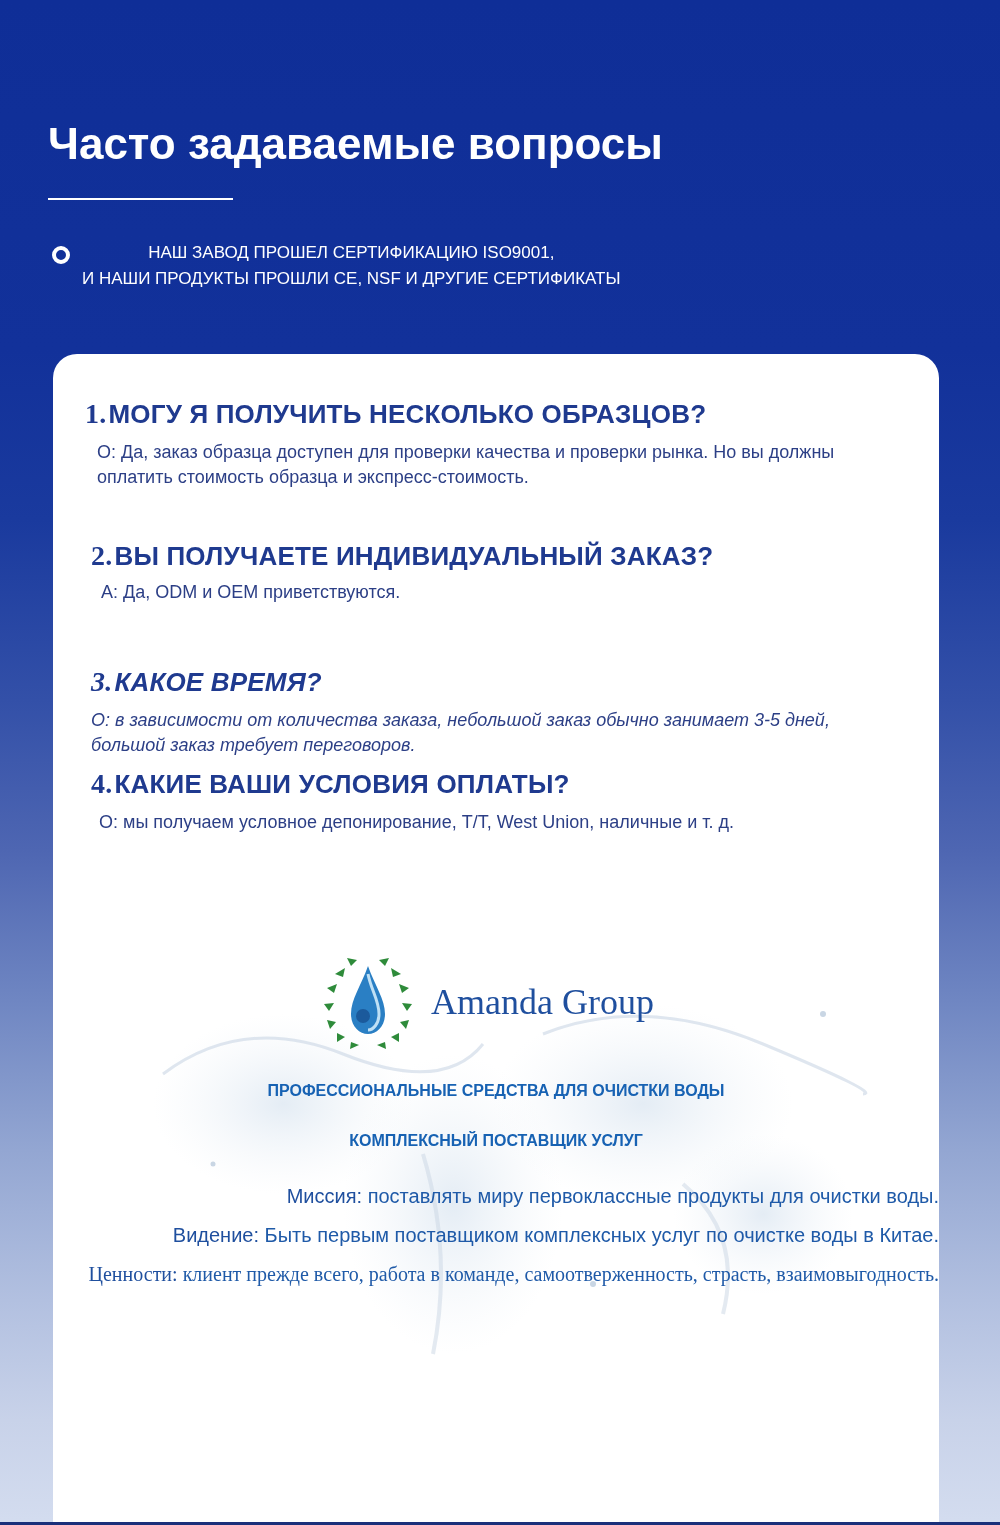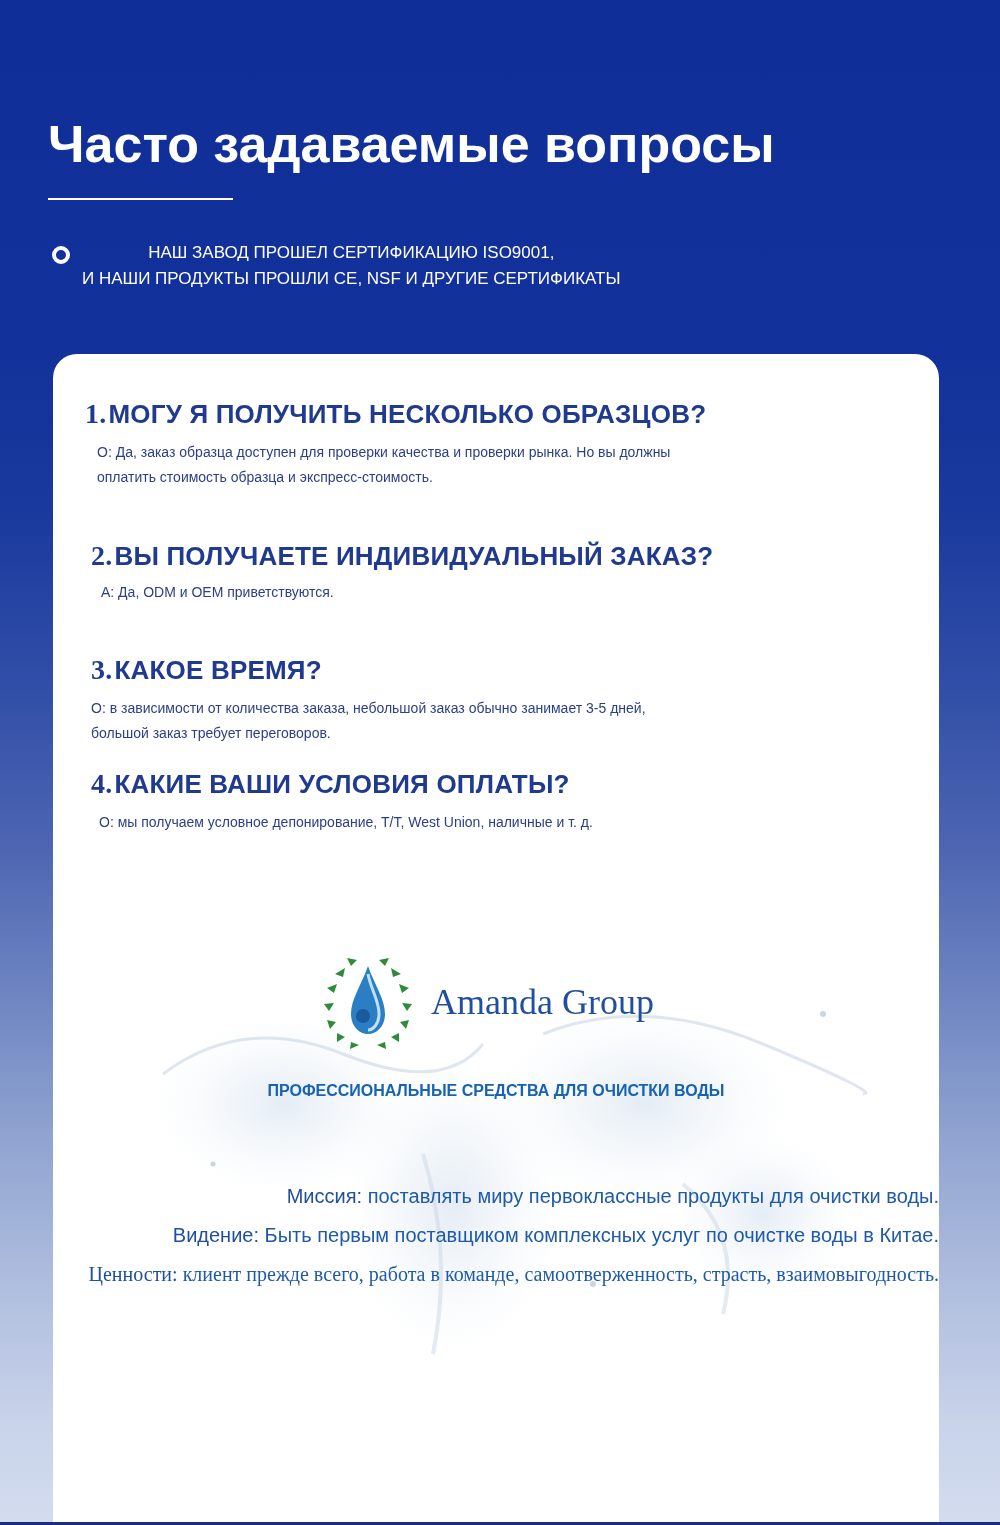--- a/index.html
+++ b/index.html
@@ -18,21 +18,21 @@
         #b2c0e0 1300px,
         #c8d2e9 1420px,
         #d3dcef 1520px);
     }
     .bottom-line {
       position: absolute; left: 0; right: 0; bottom: 0; height: 3px;
       background: #1a2f7a;
     }
     .page-title {
       position: absolute; left: 48px; top: 112px;
-      font-size: 52px; font-weight: bold; color: #ffffff;
+      font-size: 44px; font-weight: bold; color: #ffffff;
       letter-spacing: 0px; line-height: 64px;
     }
     .title-underline {
       position: absolute; left: 48px; top: 198px; width: 185px; height: 2px;
       background: #ffffff;
     }
     .cert-block {
       position: absolute; left: 52px; top: 240px;
       display: flex; align-items: flex-start;
     }
@@ -47,21 +47,21 @@
       position: absolute; left: 53px; top: 354px; width: 886px; height: 1310px;
       background: #ffffff; border-radius: 24px; overflow: hidden;
     }
     .faq-item { position: absolute; left: 0; right: 0; }
     .faq-q {
       font-size: 26px; font-weight: bold; color: #1f3a8f; line-height: 32px;
       letter-spacing: 0.2px;
     }
     .faq-q .num { font-family: "Liberation Serif", serif; font-size: 28px; margin-right: 2px; }
     .faq-a {
-      font-size: 14px; color: #2c3f86; line-height: 25px; margin-top: 10px;
+      font-size: 18px; color: #2c3f86; line-height: 25px; margin-top: 10px;
       white-space: pre-line;
     }
 
     .brand-area {
       position: absolute; left: 0; right: 0; top: 560px; height: 470px;
     }
     .splash {
       position: absolute; left: 70px; top: 40px; width: 760px; height: 420px;
     }
     .logo-row {
@@ -112,21 +112,21 @@
 оплатить стоимость образца и экспресс-стоимость.</div>
     </div>
 
     <div class="faq-item" style="top:186px; left:38px;">
       <div class="faq-q">
         <span class="num">2.</span><span>ВЫ ПОЛУЧАЕТЕ ИНДИВИДУАЛЬНЫЙ ЗАКАЗ?</span>
       </div>
       <div class="faq-a" style="margin-left:10px; margin-top:8px;">А: Да, ODM и OEM приветствуются.</div>
     </div>
 
-    <div class="faq-item" style="top:300px; left:38px;">
+    <div class="faq-item" style="top:312px; left:38px;font-style:italic;">
       <div class="faq-q">
         <span class="num">3.</span><span>КАКОЕ ВРЕМЯ?</span>
       </div>
       <div class="faq-a" style="margin-left:0;">О: в зависимости от количества заказа, небольшой заказ обычно занимает 3-5 дней,
 большой заказ требует переговоров.</div>
     </div>
 
     <div class="faq-item" style="top:414px; left:38px;">
       <div class="faq-q">
         <span class="num">4.</span><span>КАКИЕ ВАШИ УСЛОВИЯ ОПЛАТЫ?</span>
@@ -174,20 +174,21 @@
               <path d="M76 14 l-10 2 l6 6 z"></path>
           </g>
           <path d="M55 22 C48 42 38 55 38 70 C38 82 46 90 55 90 C64 90 72 82 72 70 C72 55 62 42 55 22 Z" fill="#2a7fc4"></path>
           <path d="M55 30 C58 46 66 56 66 70 C66 80 60 86 55 86" stroke="#bfe0f5" stroke-width="3" fill="none"></path>
           <circle cx="50" cy="72" r="7" fill="#1b5a9c"></circle>
         </svg>
         <span class="logo-text">Amanda Group</span>
       </div>
 
       <div class="slogan slogan-1">ПРОФЕССИОНАЛЬНЫЕ СРЕДСТВА ДЛЯ ОЧИСТКИ ВОДЫ</div>
+      <div class="slogan slogan-2">КОМПЛЕКСНЫЙ ПОСТАВЩИК УСЛУГ</div>
 
       <div class="values-line v1">
         <span class="lbl">Миссия:</span><span> поставлять миру первоклассные продукты для очистки воды.</span>
       </div>
       <div class="values-line v2">
         <span class="lbl">Видение:</span><span> Быть первым поставщиком комплексных услуг по очистке воды в Китае.</span>
       </div>
       <div class="values-line v3">
         <span class="lbl">Ценности:</span><span> клиент прежде всего, работа в команде, самоотверженность, страсть, взаимовыгодность.</span>
       </div>

